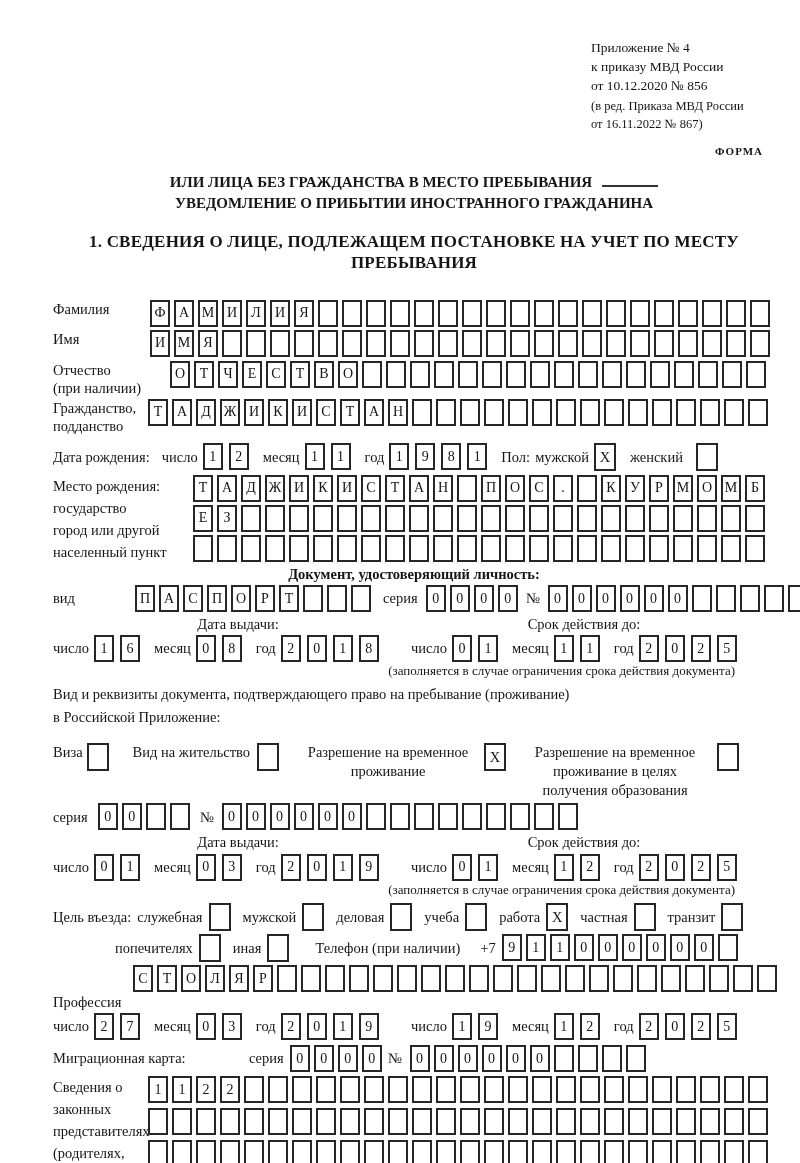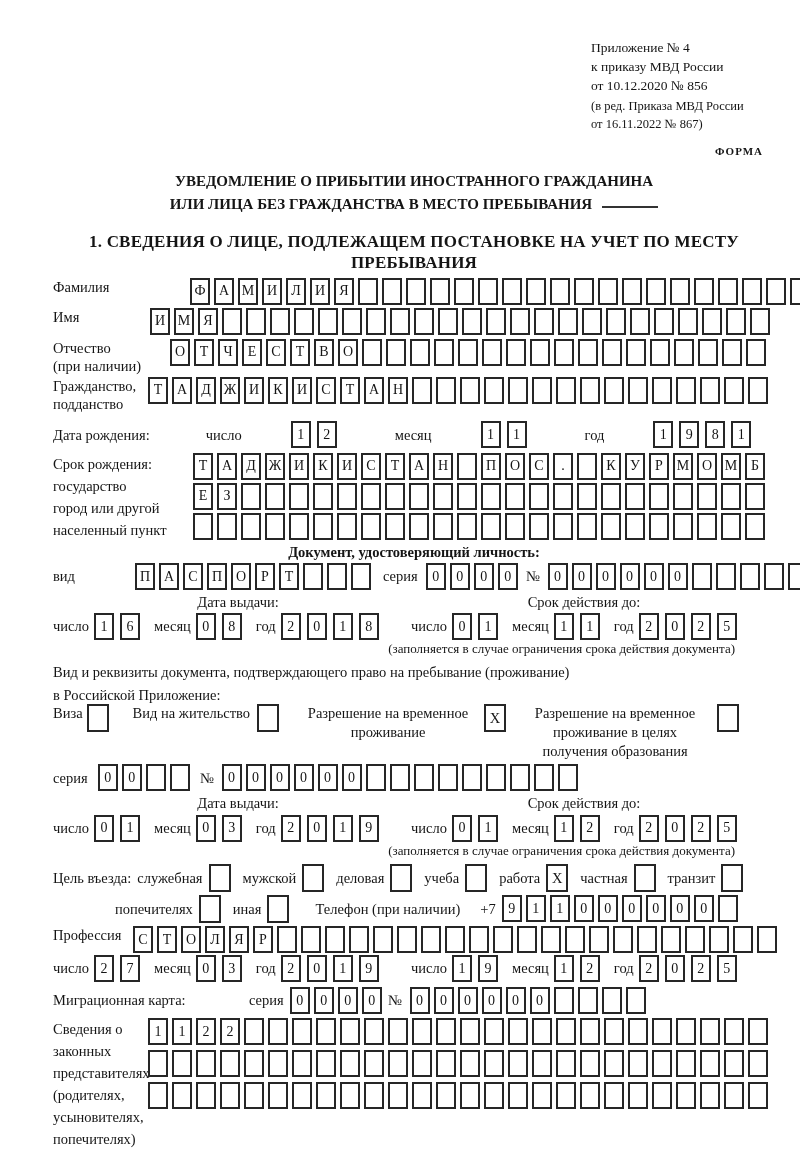--- a/index.html
+++ b/index.html
@@ -20,29 +20,29 @@
   .lbl{flex:none;}
   .l2{line-height:18px;}
   .boxes{display:flex;flex-wrap:nowrap;}
   .cbox{flex:none;box-sizing:content-box;width:16px;height:23px;border:2px solid #262626;margin-right:4px;
         display:flex;align-items:center;justify-content:center;font-size:14px;background:#fff;}
   .dbox .cbox{margin-right:6px;}
   .chk{flex:none;box-sizing:content-box;width:18px;height:24px;border:2px solid #262626;
        display:flex;align-items:center;justify-content:center;font-size:14.5px;background:#fff;}
   .w{flex:none;}
 
-  .r-surname{margin-top:4px;gap:40px;}
+  .r-surname{margin-top:26px;}
   .r-name{margin-top:3px;}
   .r-patron{margin-top:4px;}
   .r-citiz{margin-top:2px;}
   .lw-name{width:97px;}
   .lw-patron{width:117px;}
   .lw-citiz{width:95px;}
 
-  .r-bdate{margin-top:8px;gap:44px;}
+  .r-bdate{margin-top:8px;}
   .r-bdate .w{margin-right:5px;}
   .gap-l{margin-left:8px;}
   .gap-xl{margin-left:14px;}
 
   .r-bplace{margin-top:4px;}
   .lw-bplace{width:140px;line-height:22px;}
   .bp-rows .boxes{margin-bottom:3px;}
 
   .doc-h{margin-top:0;text-align:center;font-weight:bold;}
   .r-vid{margin-top:2px;}
@@ -52,34 +52,34 @@
   .dp-h .left{width:340px;text-align:center;padding-left:30px;box-sizing:border-box;}
   .dp-h .right{flex:1;text-align:center;}
   .dp-b{display:flex;align-items:center;margin-top:2px;}
   .dp-b .left{width:340px;flex:none;display:flex;align-items:center;}
   .dp-b .right{flex:1;display:flex;align-items:center;padding-left:18px;}
   .dg .w{margin-right:5px;}
   .dp-note{margin-top:1px;text-align:right;padding-right:40px;font-size:13px;}
 
   .intro1{margin-top:6px;}
   .intro2{margin-top:5px;}
-  .r-opts{margin-top:0;line-height:19px;}
+  .r-opts{margin-top:17px;line-height:19px;}
   .optwrap{flex:none;text-align:center;}
   .ow1{width:178px;margin-left:20px;}
   .ow2{width:190px;margin-left:14px;}
   .r-opts .chk{margin-left:7px;margin-top:0px;}
   .ml24{margin-left:24px;}
 
   .r-ser2{margin-top:3px;}
   .r-visit1{margin-top:5px;}
   .r-visit2{margin-top:3px;}
   .r-visit1 .w,.r-visit2 .w{margin-right:6px;}
   .r-visit1 .chk,.r-visit2 .chk{margin-right:12px;}
   .r-prof{margin-top:3px;}
-  .lw-prof{width:80px;}
+  .lw-prof{width:80px;margin-top:28px;}
   .r-mcard{margin-top:5px;}
   .lw-mcard{width:196px;}
   .r-reps{margin-top:4px;}
   .lw-reps{width:95px;line-height:22px;white-space:nowrap;}
   .reps-rows .boxes{margin-bottom:5px;}
   .sl{margin-right:6px;}
 </style>
 </head>
 <body>
 
@@ -91,22 +91,22 @@
     <div>от 10.12.2020 № 856</div>
     <div class="small">
       <div>(в ред. Приказа МВД России</div>
       <div>от 16.11.2022 № 867)</div>
     </div>
   </div>
 
   <div class="forma">ФОРМА</div>
 
   <div class="title">
+    <div><span>ИЛИ ЛИЦА БЕЗ ГРАЖДАНСТВА В МЕСТО ПРЕБЫВАНИЯ</span><span class="blank"></span></div>
     <div>УВЕДОМЛЕНИЕ О ПРИБЫТИИ ИНОСТРАННОГО ГРАЖДАНИНА</div>
-    <div><span>ИЛИ ЛИЦА БЕЗ ГРАЖДАНСТВА В МЕСТО ПРЕБЫВАНИЯ</span><span class="blank"></span></div>
   </div>
 
   <div class="sec-h">1. СВЕДЕНИЯ О ЛИЦЕ, ПОДЛЕЖАЩЕМ ПОСТАНОВКЕ НА УЧЕТ ПО МЕСТУ ПРЕБЫВАНИЯ</div>
 
   <div class="row r-surname">
     <div class="lbl lw-name">Фамилия</div>
     <div class="boxes">
         <span class="cbox">Ф</span>
         <span class="cbox">А</span>
         <span class="cbox">М</span>
@@ -258,21 +258,21 @@
       </span>
     <span class="w gap-l">Пол:</span>
     <span class="w">мужской</span>
     <span class="chk">X</span>
     <span class="w gap-xl">женский</span>
     <span class="chk gap-l"></span>
   </div>
 
   <div class="row r-bplace">
     <div class="lbl lw-bplace">
-      <div>Срок рождения:</div>
+      <div>Место рождения:</div>
       <div>государство</div>
       <div>город или другой</div>
       <div>населенный пункт</div>
     </div>
     <div class="bp-rows">
       <div class="boxes">
           <span class="cbox">Т</span>
           <span class="cbox">А</span>
           <span class="cbox">Д</span>
           <span class="cbox">Ж</span>

